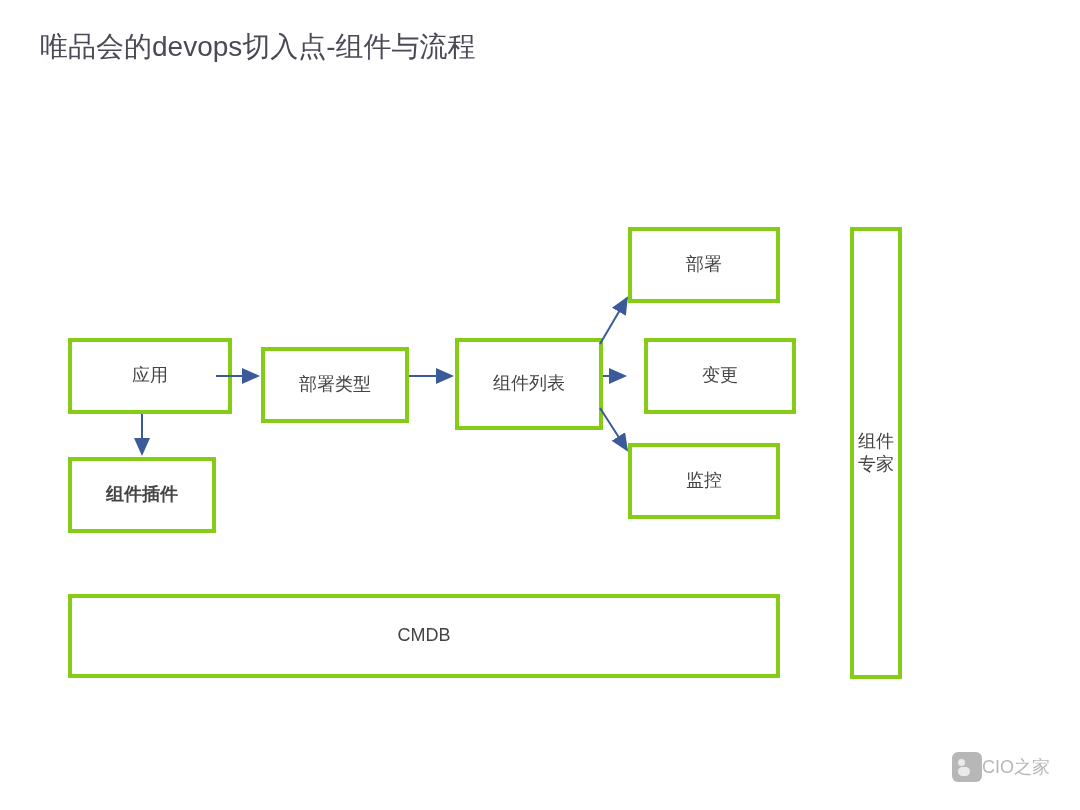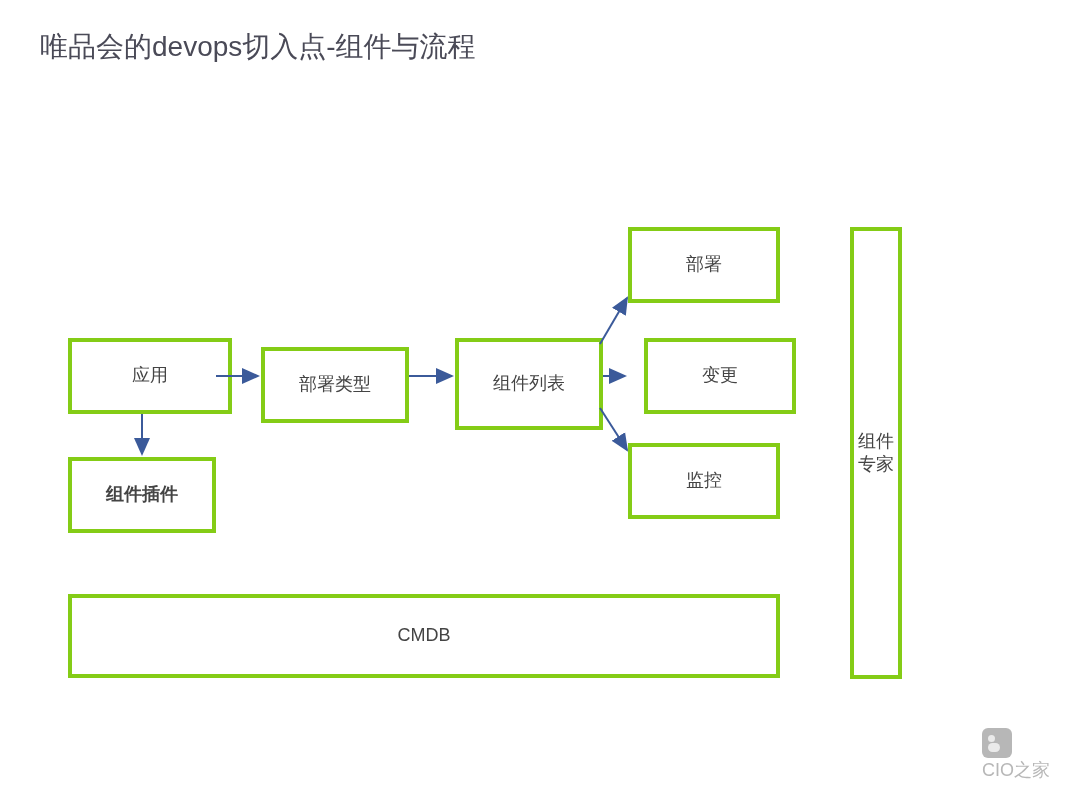--- a/index.html
+++ b/index.html
@@ -16,22 +16,22 @@
       color: #444;
       background: #fff;
       text-align: center;
       line-height: 1.3;
     }
     .watermark {
       position: absolute;
       right: 30px;
       bottom: 28px;
       display: flex;
+      align-items: center;
       opacity: 0.6;
-      flex-direction: column;
     }
     .wm-icon {
       width: 30px; height: 30px;
       border-radius: 6px;
       background: #888;
       position: relative;
     }
     .wm-icon::before, .wm-icon::after {
       content: "";
       position: absolute;

